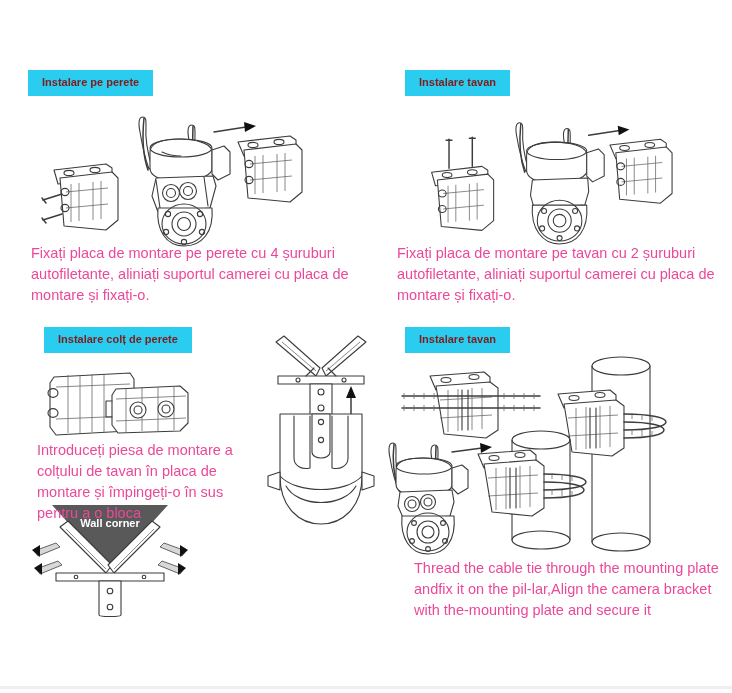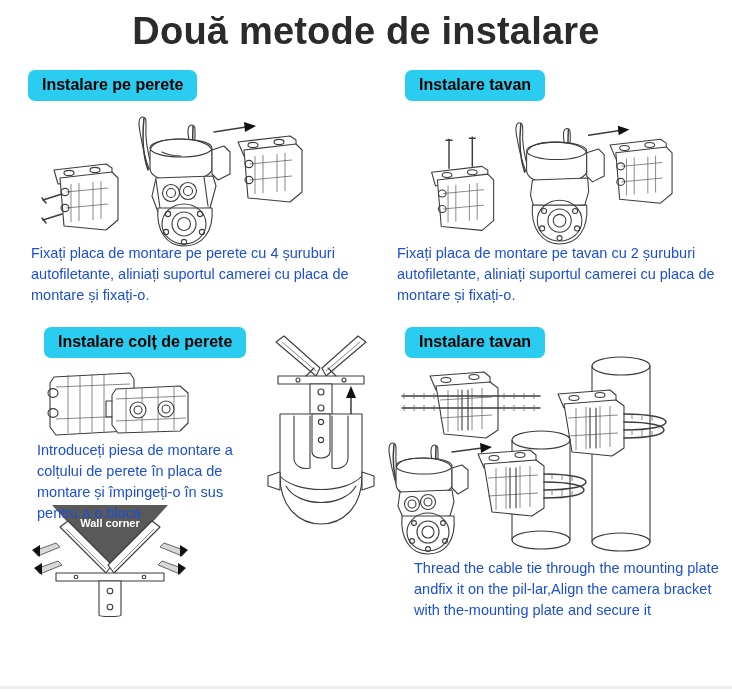--- a/index.html
+++ b/index.html
@@ -10,31 +10,31 @@
     color:#3a3a3a;
   }
   .page{position:relative;width:732px;height:693px;}
 
   .title{
     position:absolute;left:0;top:10px;width:732px;text-align:center;
     font-size:38px;font-weight:bold;color:#2b2b2b;letter-spacing:0.2px;
   }
 
   .badge{
-    position:absolute;background:#2ACCF0;color:#000000;
-    font-size:16px;font-weight:bold;border-radius:7px;
+    position:absolute;background:#2ACCF0;color:#7f1d1d;
+    font-size:11px;font-weight:bold;border-radius:0;
     padding:7px 14px 8px 14px;white-space:nowrap;line-height:1;
   }
   .b1{left:28px;top:70px;}
   .b2{left:405px;top:70px;}
   .b3{left:44px;top:327px;}
   .b4{left:405px;top:327px;}
 
   .caption{
-    position:absolute;font-size:14.5px;line-height:21px;color:#1d4ed8;
+    position:absolute;font-size:14.5px;line-height:21px;color:#ec4899;
     white-space:pre-line;
   }
   .c1{left:31px;top:243px;width:350px;}
   .c2{left:397px;top:243px;width:340px;}
   .c3{left:37px;top:440px;width:230px;}
   .c4{left:192px;top:536px;width:210px;}
   .c5{left:414px;top:558px;width:320px;}
 
   .art{position:absolute;}
   .art svg{display:block;overflow:visible;}
@@ -46,21 +46,20 @@
   .tri{fill:#595959;}
   .wc-label{fill:#ffffff;font-family:"Liberation Sans",sans-serif;font-size:11px;font-weight:bold;}
   .scr{fill:#d8d8d8;stroke:#555;stroke-width:0.9;}
   .botband{position:absolute;left:0;bottom:4px;width:732px;height:3px;background:#efefef;}
 </style>
 </head>
 <body>
 
 <div class="page">
 
-  <div class="title">Două metode de instalare</div>
 
   <div class="badge b1">Instalare pe perete</div>
   <div class="badge b2">Instalare tavan</div>
   <div class="badge b3">Instalare colț de perete</div>
   <div class="badge b4">Instalare tavan</div>
 
   <div class="art" style="left:38px;top:108px;">
     <svg width="330" height="140" viewBox="0 0 330 140">
 
       <g>
@@ -355,17 +354,17 @@
         <circle class="ln" cx="43" cy="163" r="2.4"></circle>
         <circle class="ln" cx="12" cy="181" r="2.4"></circle>
         <circle class="ln" cx="45" cy="181" r="2.4"></circle>
         <circle class="ln" cx="28" cy="189" r="2.4"></circle>
       </g>
     </svg>
   </div>
 
   <div class="caption c1">Fixați placa de montare pe perete cu 4 șuruburi autofiletante, aliniați suportul camerei cu placa de montare și fixați-o.</div>
   <div class="caption c2">Fixați placa de montare pe tavan cu 2 șuruburi autofiletante, aliniați suportul camerei cu placa de montare și fixați-o.</div>
-  <div class="caption c3">Introduceți piesa de montare a colțului de perete în placa de montare și împingeți-o în sus pentru a o bloca</div>
+  <div class="caption c3">Introduceți piesa de montare a colțului de tavan în placa de montare și împingeți-o în sus pentru a o bloca</div>
   <div class="caption c5">Thread the cable tie through the mounting plate andfix it on the pil-lar,Align the camera bracket with the-mounting plate and secure it</div>
 
   <div class="botband"></div>
 </div>
 
 </body></html>

